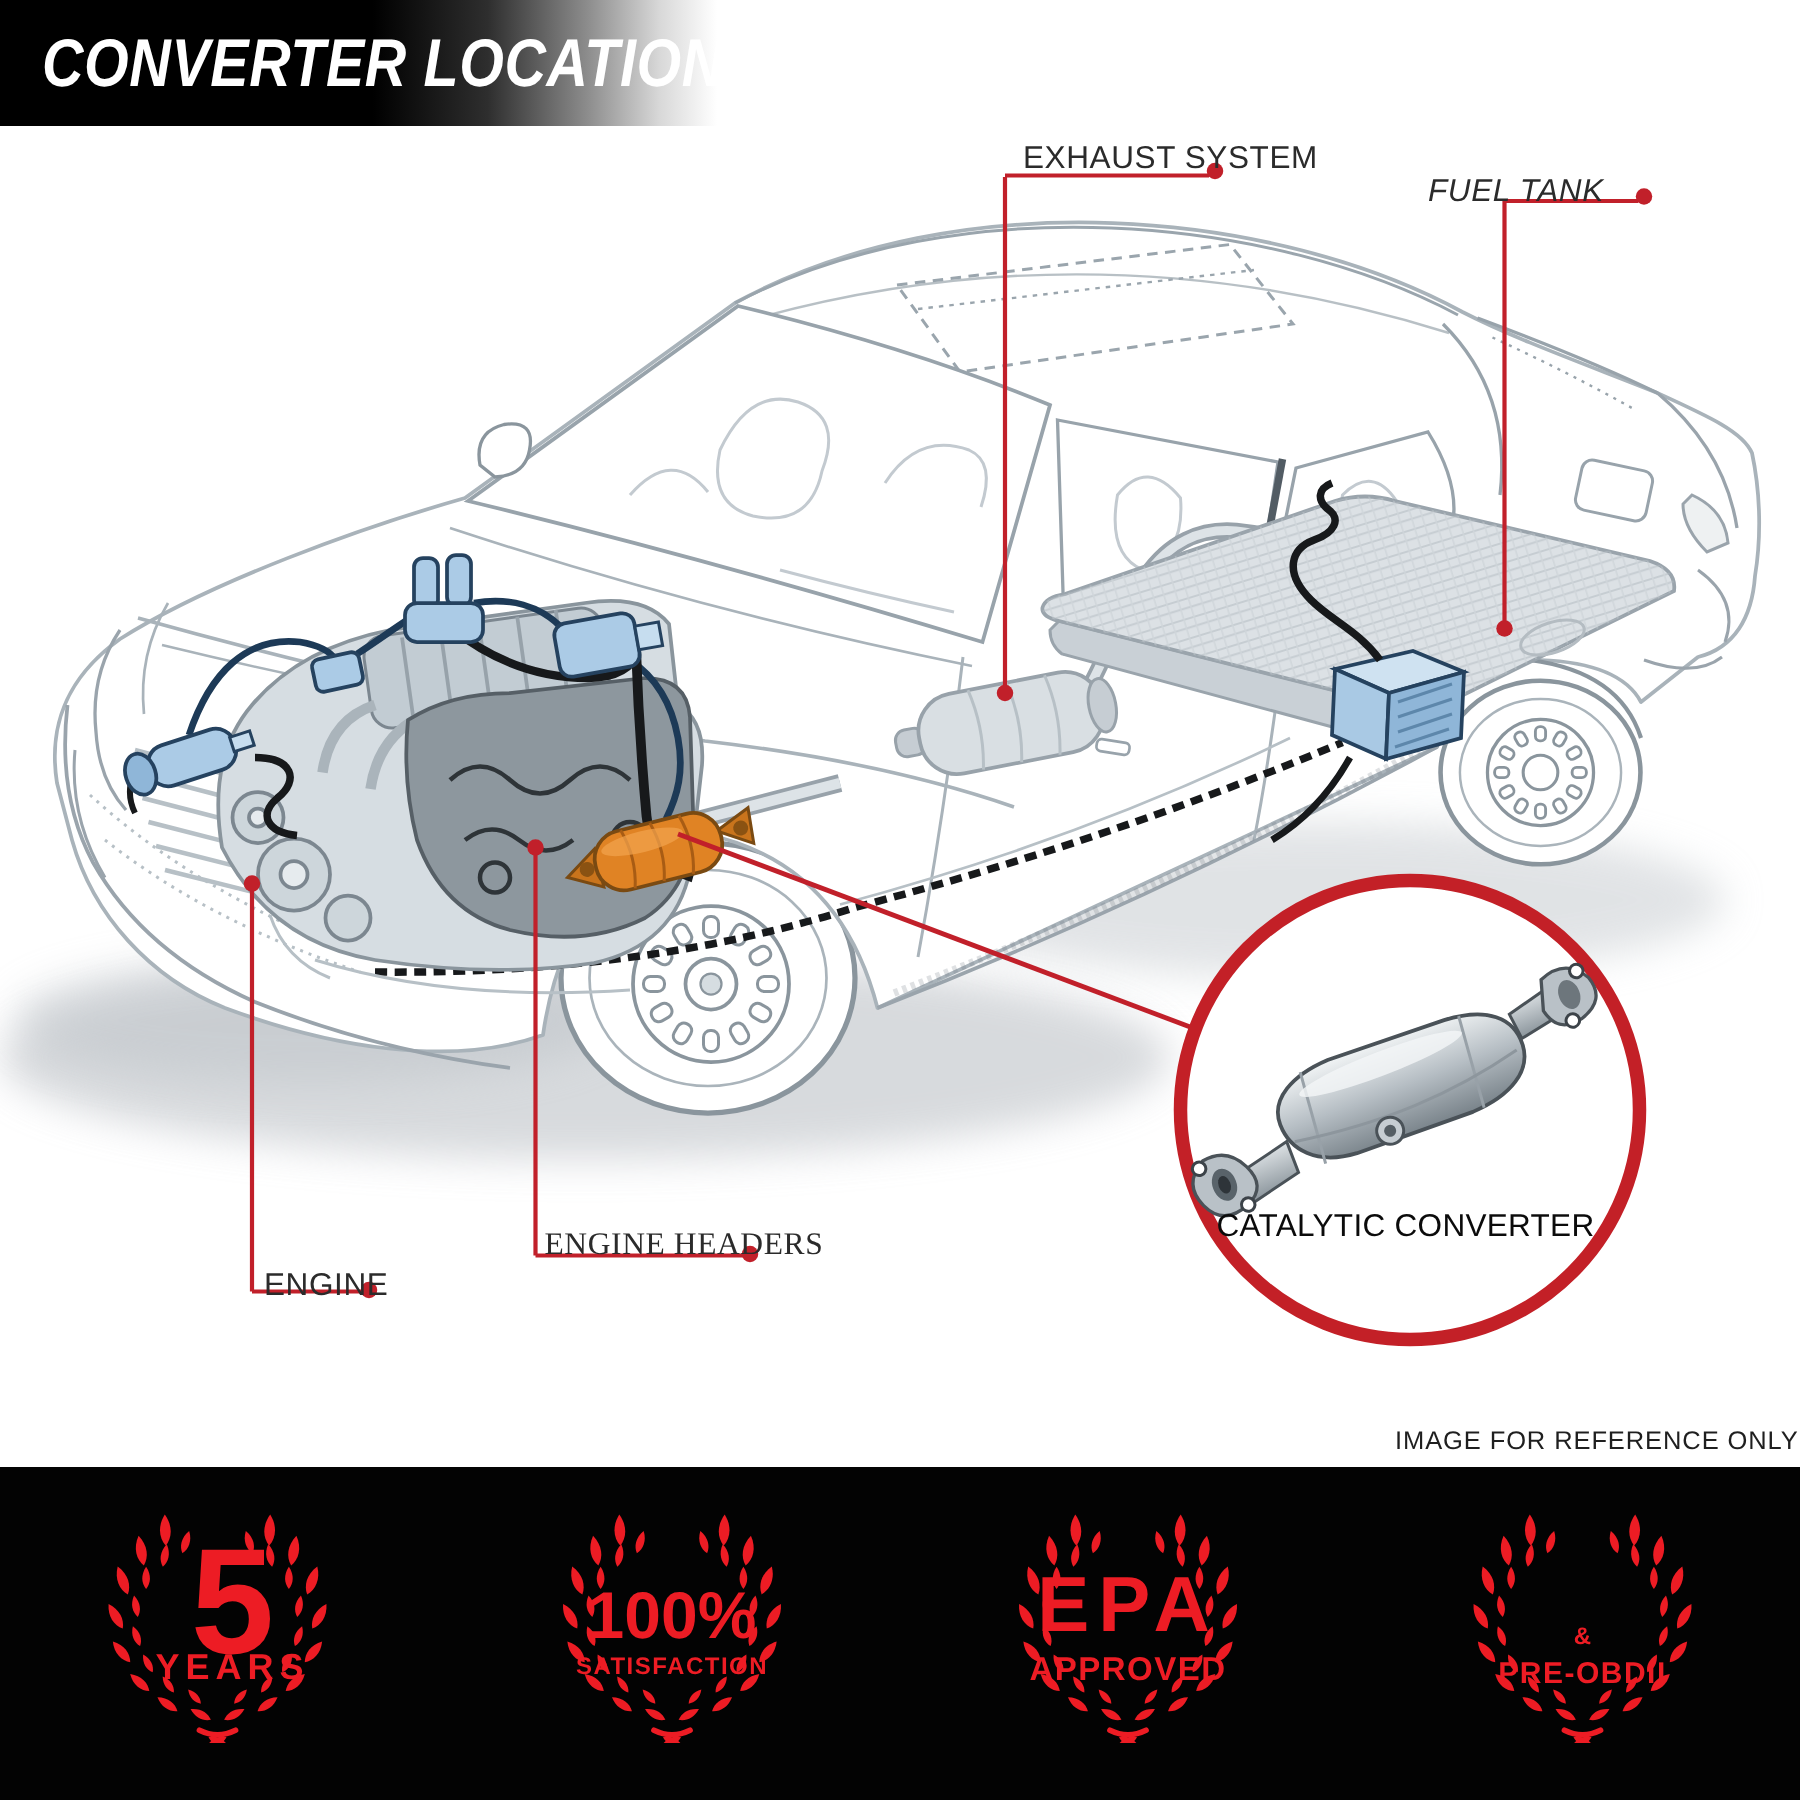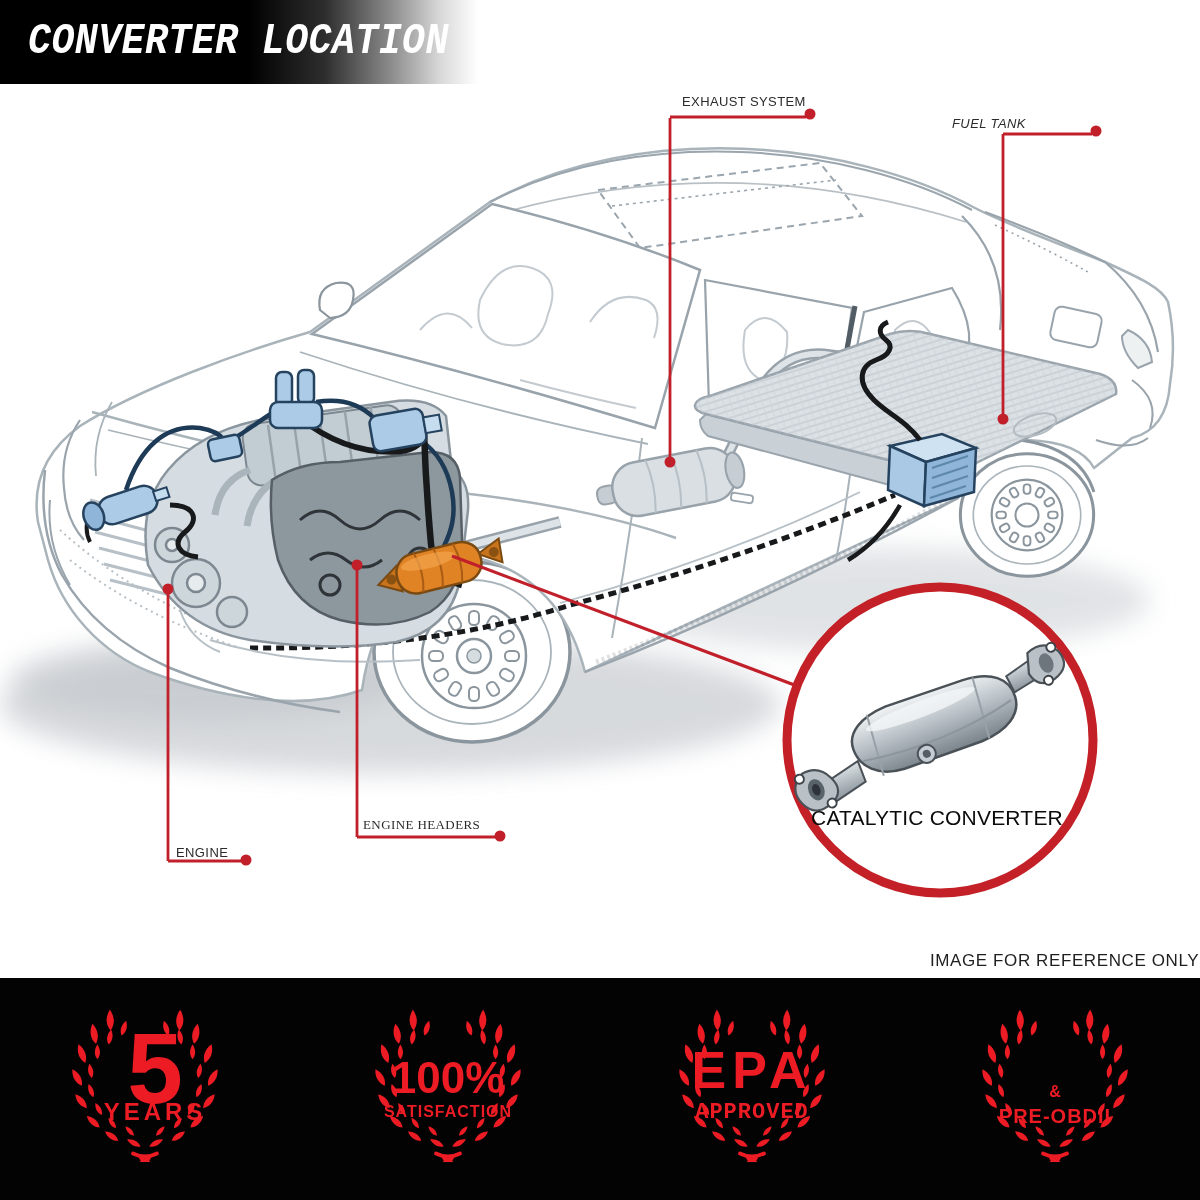--- a/index.html
+++ b/index.html
@@ -1,26 +1,26 @@
 <!DOCTYPE html>
 <html><head>
 <meta charset="utf-8">
 <style>
   html,body{margin:0;padding:0;background:#fff;}
   .stage{position:relative;width:1200px;height:1200px;background:#fff;overflow:hidden;
          font-family:"Liberation Sans",sans-serif;}
   .scene{position:absolute;left:0;top:0;width:1200px;height:1200px;}
   
   .banner{position:absolute;left:0;top:0;width:478px;height:84px;
-          background:linear-gradient(90deg,#000 0%,#000 52%,#2e2e2e 68%,#8d8d8d 82%,#d8d8d8 92%,#fff 100%);font-family:Liberation Mono, monospace;}
+          background:linear-gradient(90deg,#000 0%,#000 52%,#2e2e2e 68%,#8d8d8d 82%,#d8d8d8 92%,#fff 100%);}
   .banner-title{display:inline-block;margin-left:28px;line-height:84px;color:#fff;
           font-size:45px;font-weight:bold;font-style:italic;letter-spacing:.5px;
           transform:scaleX(.85);transform-origin:left center;white-space:nowrap;}
   
-  .dlabel{position:absolute;font-size:13px;color:#2b2b2b;letter-spacing:.4px;white-space:nowrap;}
+  .dlabel{position:absolute;font-size:21px;color:#2b2b2b;letter-spacing:.4px;white-space:nowrap;}
   .cat-label{position:absolute;left:791px;top:806px;width:292px;text-align:center;
           font-size:21px;font-weight:400;color:#0b0b0b;letter-spacing:.2px;white-space:nowrap;}
   .ref-note{position:absolute;left:930px;top:951px;width:260px;text-align:right;
           font-size:17px;color:#1f1f1f;letter-spacing:.6px;white-space:nowrap;}
   
   .footer{position:absolute;left:0;top:978px;width:1200px;height:222px;background:#030303;}
   .badge-svg{position:absolute;}
   .btext{position:absolute;width:220px;text-align:center;color:#ed1c24;font-weight:bold;
          line-height:1;white-space:nowrap;}
 </style>
@@ -384,18 +384,18 @@
       <use href="#wreath"></use>
     </svg>
 
   <div class="btext" style="left:45px;top:1018px;font-size:100px;">5</div>
   <div class="btext" style="left:45px;top:1100px;font-size:24px;letter-spacing:4px;">YEARS</div>
 
   <div class="btext" style="left:338px;top:1056px;font-size:44px;">100%</div>
   <div class="btext" style="left:338px;top:1104px;font-size:16px;letter-spacing:1px;">SATISFACTION</div>
 
   <div class="btext" style="left:642px;top:1044px;font-size:52px;letter-spacing:6px;">EPA</div>
-  <div class="btext" style="left:642px;top:1102px;font-size:22px;letter-spacing:1px;font-family:Liberation Mono, monospace;">APPROVED</div>
+  <div class="btext" style="left:642px;top:1102px;font-size:22px;letter-spacing:1px;">APPROVED</div>
 
   <div class="btext" style="left:945px;top:1084px;font-size:16px;">&amp;</div>
   <div class="btext" style="left:945px;top:1106px;font-size:20px;letter-spacing:1px;">PRE-OBDII</div>
 
 </div>
 
 </body></html>

